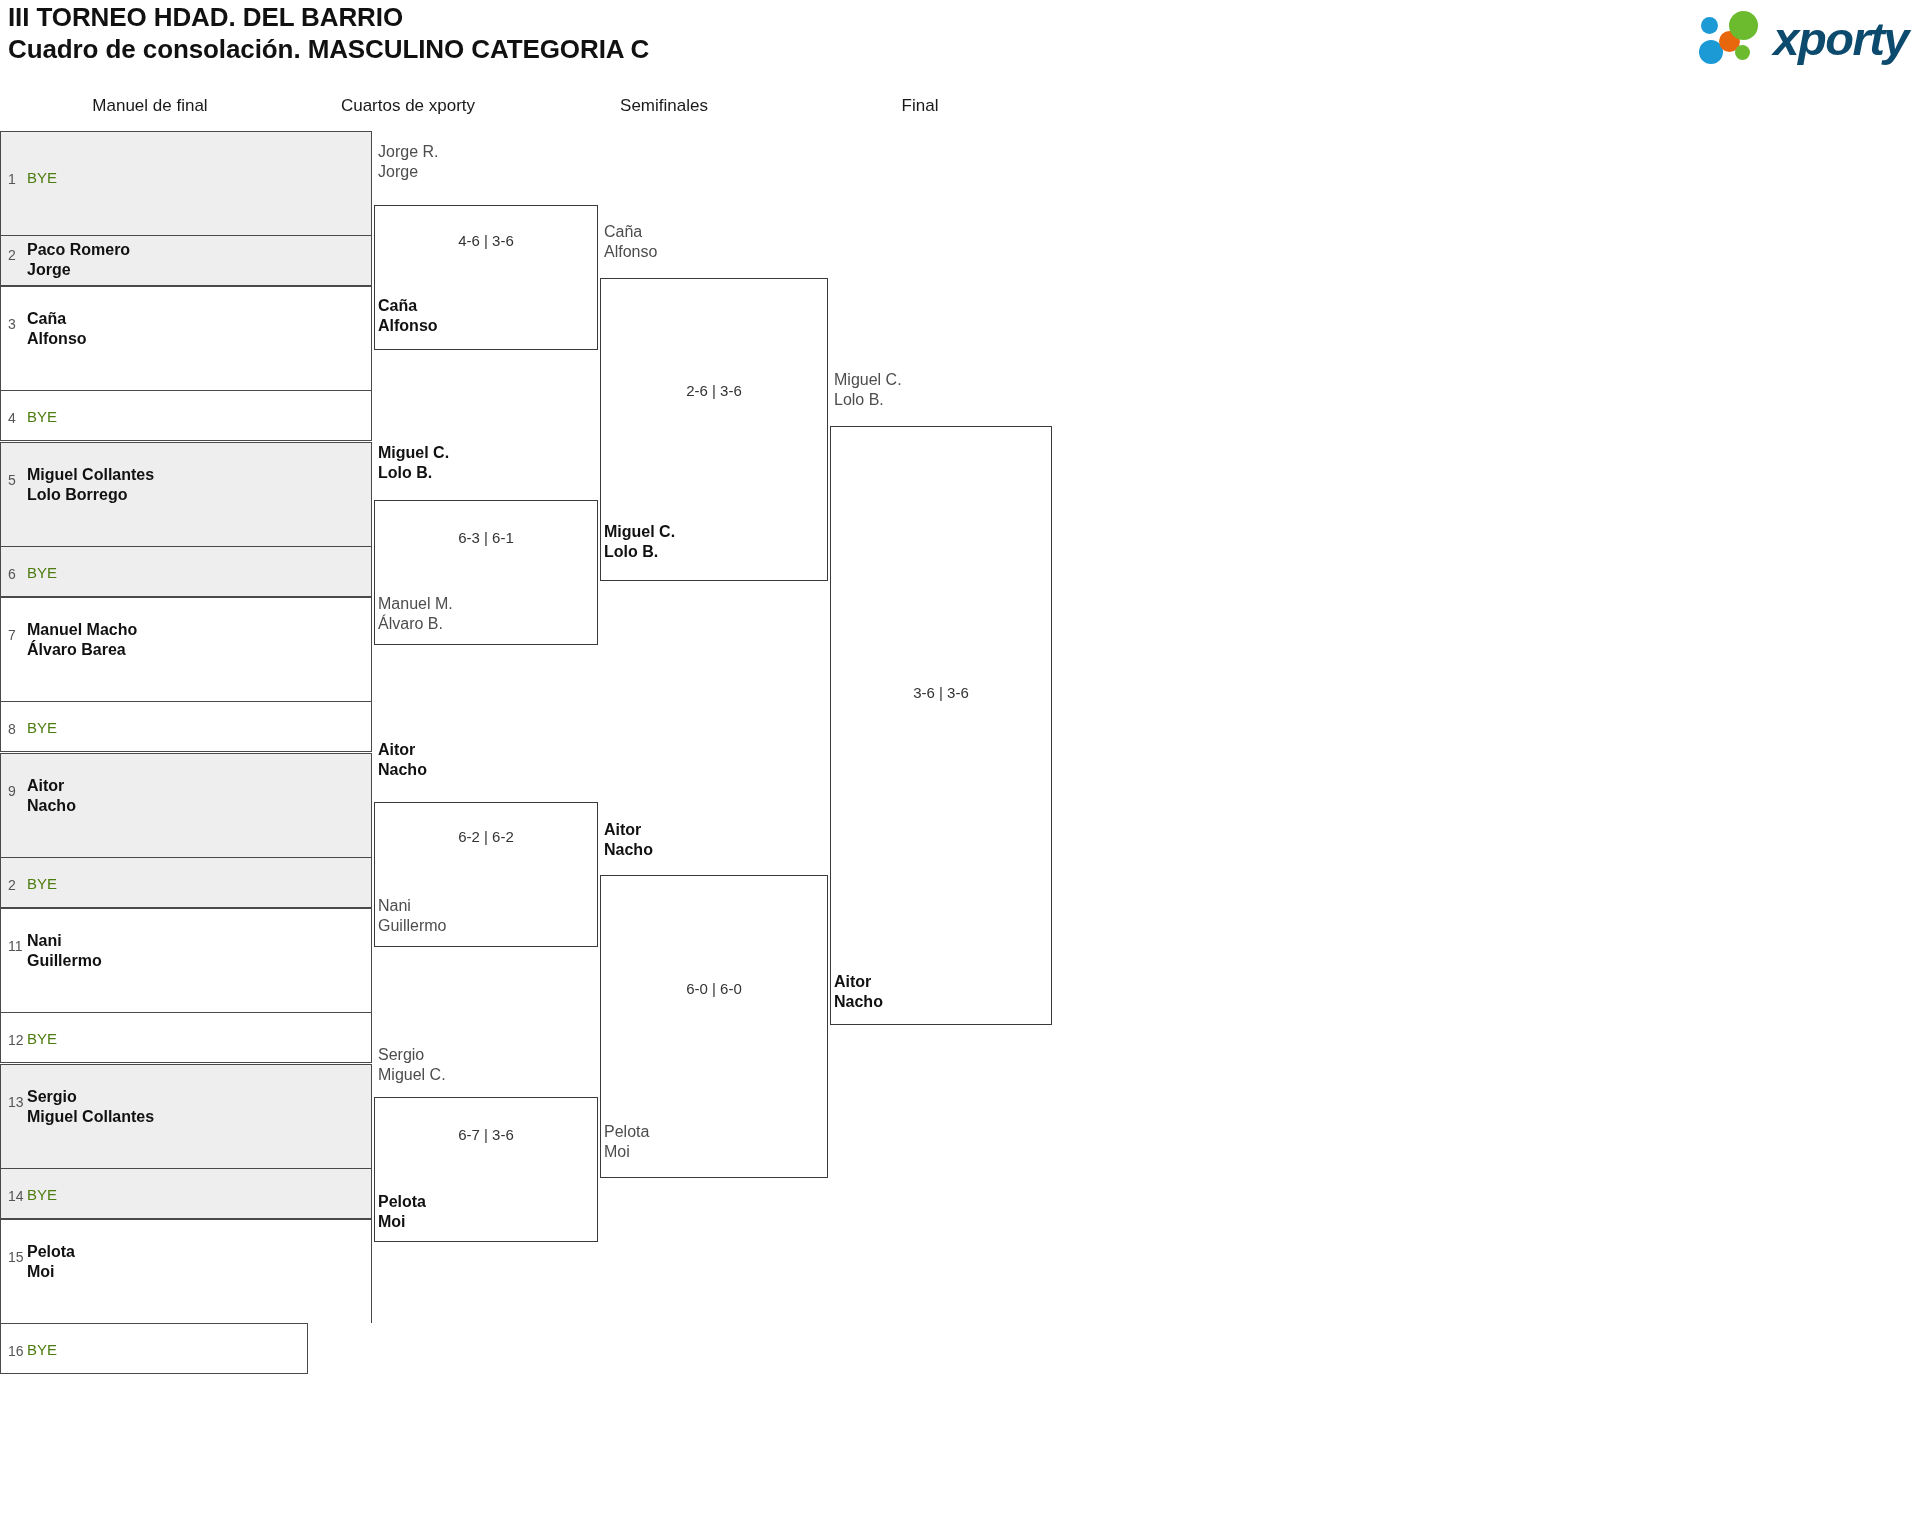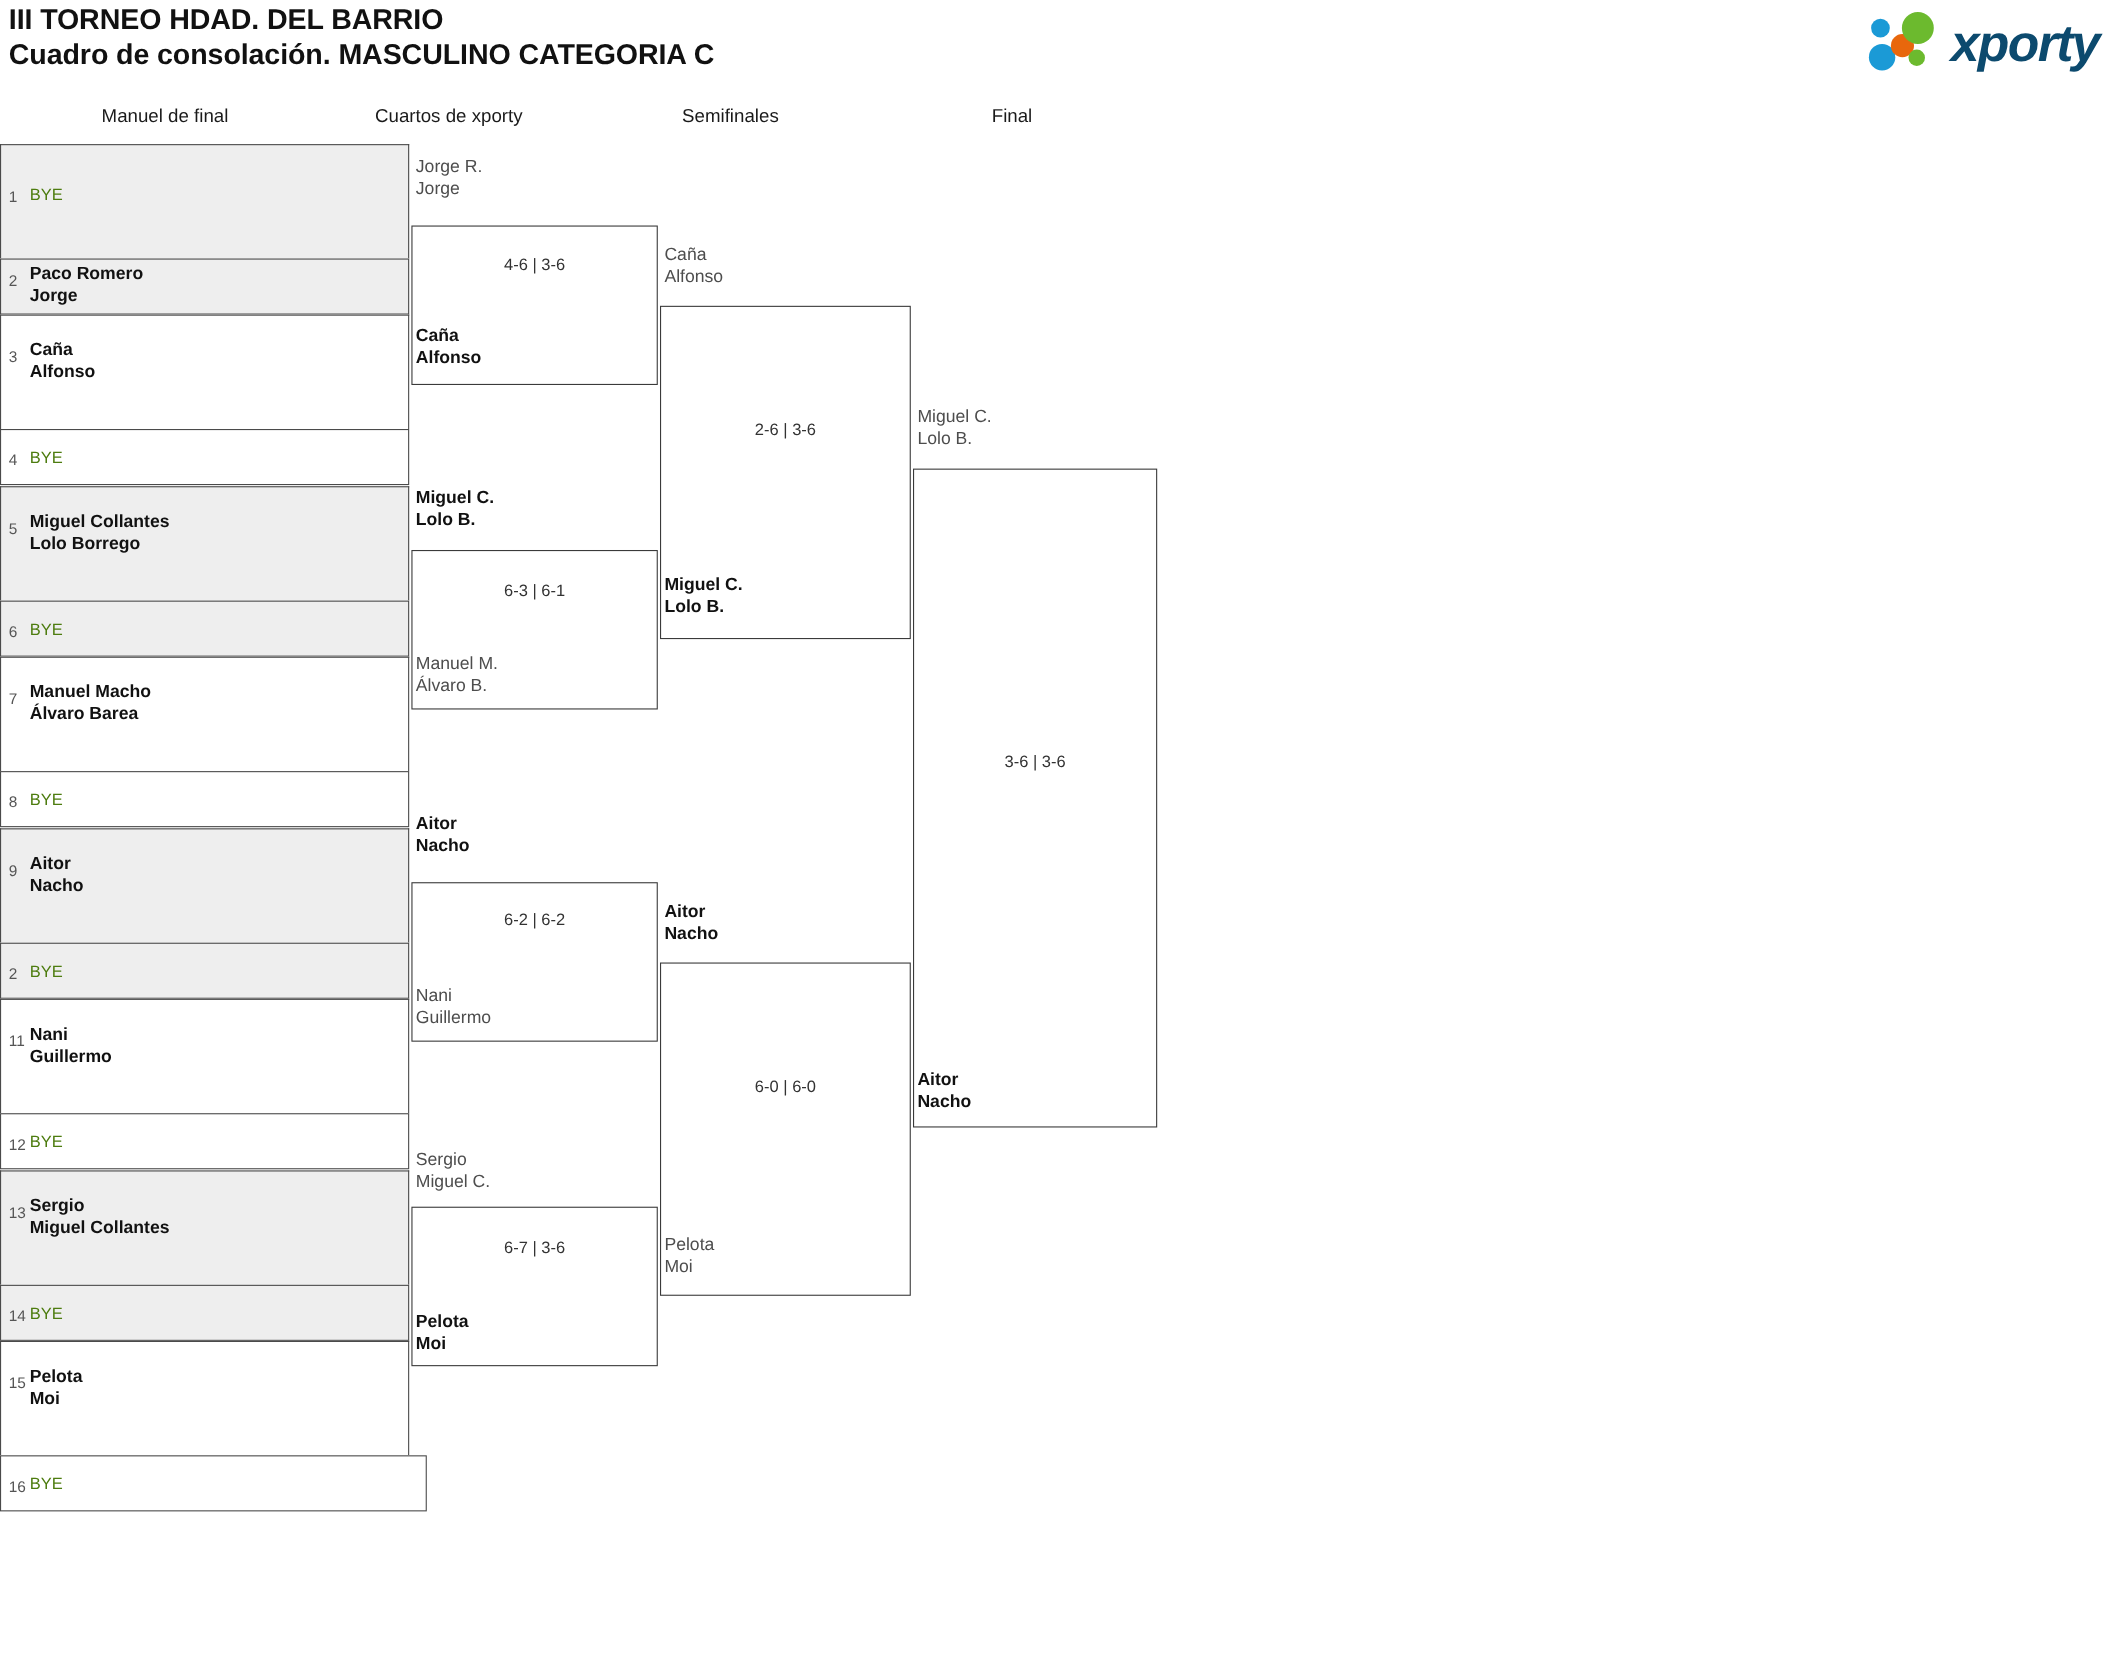--- a/index.html
+++ b/index.html
@@ -219,21 +219,21 @@
         <div class="seed-name player" style="top:22px;"><span>Sergio</span><span class="nm-l2">Miguel Collantes</span></div>
       </div>
       <div class="seed-cell shaded" style="left:0px; top:1168px; width:372px; height:51px;">
         <div class="seed-num" style="top:20px;">14</div>
         <div class="seed-name bye" style="top:17px;">BYE</div>
       </div>
       <div class="seed-cell" style="left:0px; top:1219px; width:372px; height:104px; border-bottom:none;">
         <div class="seed-num" style="top:30px;">15</div>
         <div class="seed-name player" style="top:22px;"><span>Pelota</span><span class="nm-l2">Moi</span></div>
       </div>
-      <div class="seed-cell" style="left:0px; top:1323px; width:388px; height:51px;">
+      <div class="seed-cell" style="left:0px; top:1323px; width:308px; height:51px;">
         <div class="seed-num" style="top:20px;">16</div>
         <div class="seed-name bye" style="top:17px;">BYE</div>
       </div>
     </div>
 
   <div id="qf-column">
       <div class="match-box" style="left:374px; top:205px; width:224px; height:145px;"></div>
       <div class="score-label" style="left:374px; top:232px; width:224px;">4-6 | 3-6</div>
       <div class="entrant loser" style="left:378px; top:142px;"><span>Jorge R.</span><span class="nm2">Jorge</span></div>
       <div class="entrant winner" style="left:378px; top:296px;"><span>Caña</span><span class="nm2">Alfonso</span></div>

